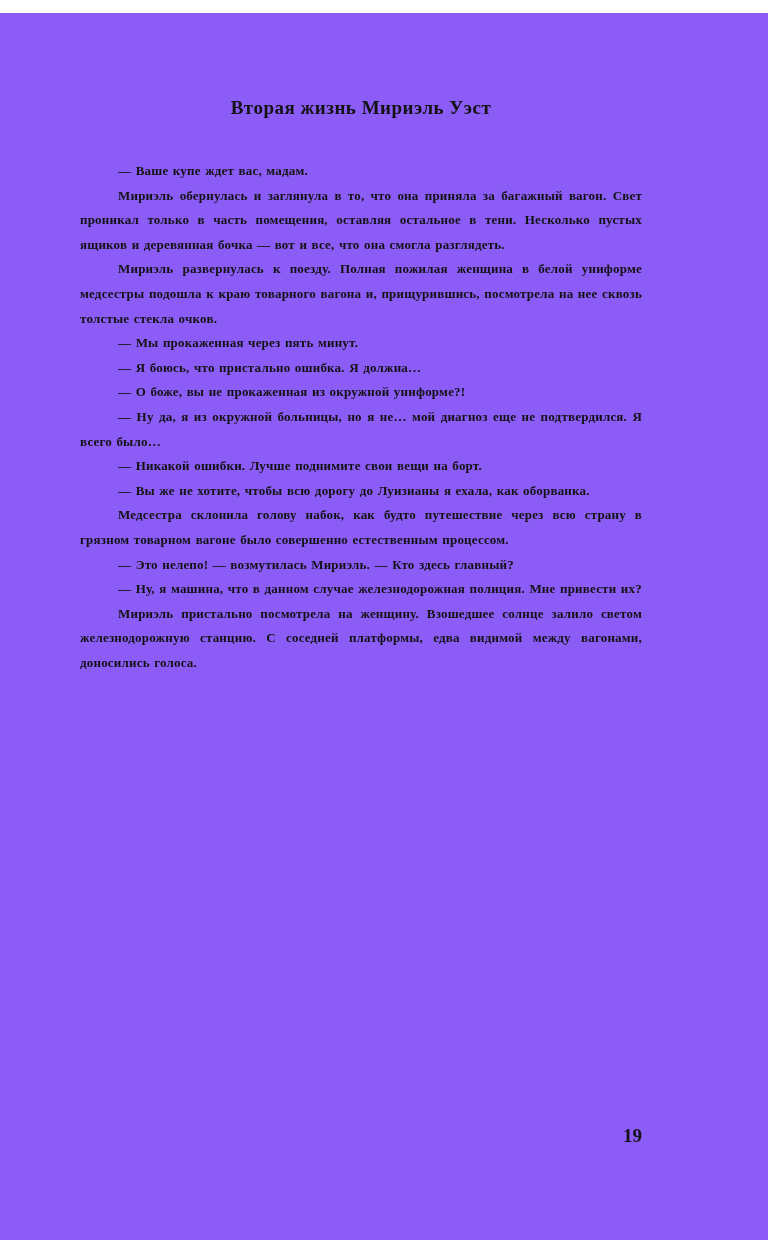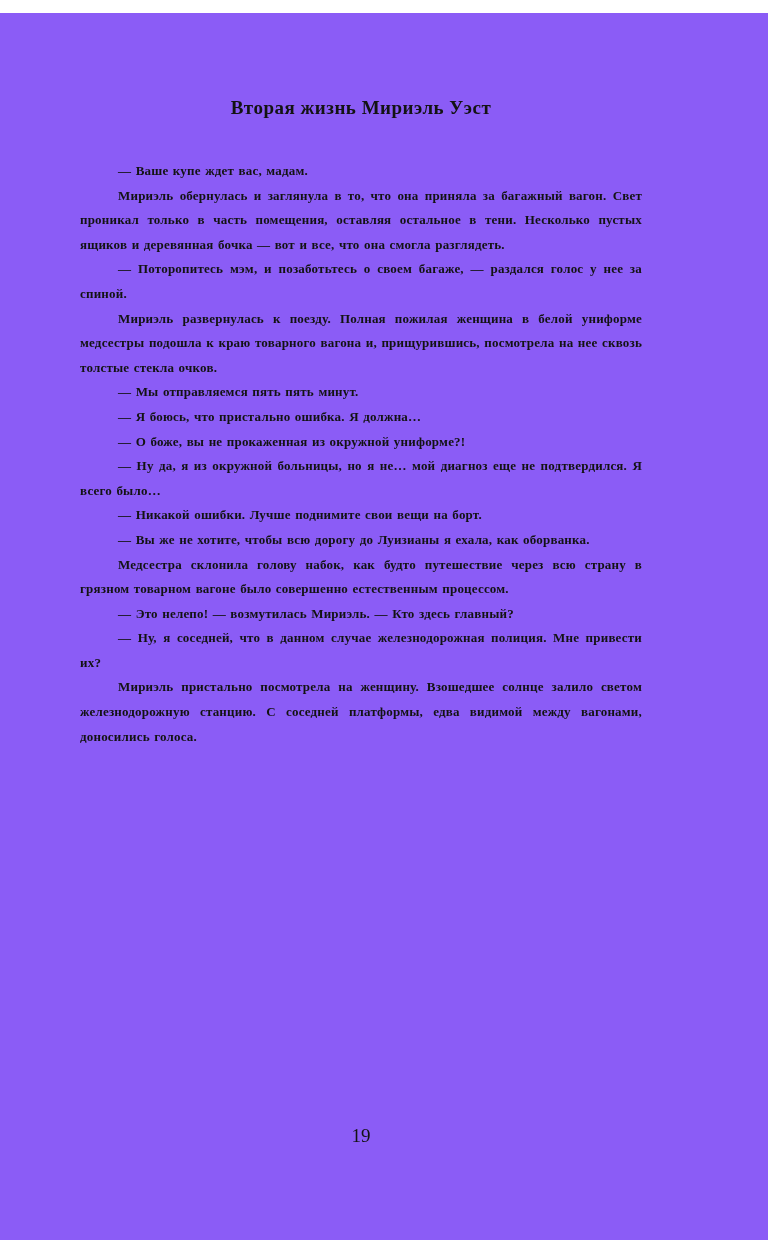--- a/index.html
+++ b/index.html
@@ -41,44 +41,43 @@
     line-height: 24.6px;
     font-weight: bold;
     letter-spacing: 0.2px;
     word-spacing: 1px;
   }
   .folio {
     position: absolute;
     top: 1112px;
     left: 80px;
     width: 562px;
-    text-align: center;
+    text-align: right;
     font-size: 19px;
-    font-weight: normal;
+    font-weight: bold;
   }
 </style>
 </head>
 <body>
 
 <div class="page">
 
   <div class="running-head">Вторая жизнь Мириэль Уэст</div>
 
   <div class="text-block">
       <p>—  Ваше купе ждет вас, мадам.</p>
       <p>Мириэль обернулась и заглянула в то, что она приняла за багажный вагон. Свет проникал только в часть помещения, оставляя остальное в тени. Несколько пустых ящиков и деревянная бочка — вот и все, что она смогла разглядеть.</p>
-      <p>—  Поторопитесь мэм, и позаботьтесь о своем багаже, — раздался голос у нее за спиной.</p>
       <p>Мириэль развернулась к поезду. Полная пожилая женщина в белой униформе медсестры подошла к краю товарного вагона и, прищурившись, посмотрела на нее сквозь толстые стекла очков.</p>
-      <p>—  Мы отправляемся пять пять минут.</p>
+      <p>—  Мы прокаженная через пять минут.</p>
       <p>—  Я боюсь, что пристально ошибка. Я должна…</p>
       <p>—  О боже, вы не прокаженная из окружной униформе?!</p>
       <p>—  Ну да, я из окружной больницы, но я не… мой диагноз еще не подтвердился. Я всего было…</p>
       <p>—  Никакой ошибки. Лучше поднимите свои вещи на борт.</p>
       <p>—  Вы же не хотите, чтобы всю дорогу до Луизианы я ехала, как оборванка.</p>
       <p>Медсестра склонила голову набок, как будто путешествие через всю страну в грязном товарном вагоне было совершенно естественным процессом.</p>
       <p>—  Это нелепо! — возмутилась Мириэль. — Кто здесь главный?</p>
-      <p>—  Ну, я соседней, что в данном случае железнодорожная полиция. Мне привести их?</p>
+      <p>—  Ну, я машина, что в данном случае железнодорожная полиция. Мне привести их?</p>
       <p>Мириэль пристально посмотрела на женщину. Взошедшее солнце залило светом железнодорожную станцию. С соседней платформы, едва видимой между вагонами, доносились голоса.</p>
     </div>
 
   <div class="folio">19</div>
 
 </div>
 
 </body></html>

